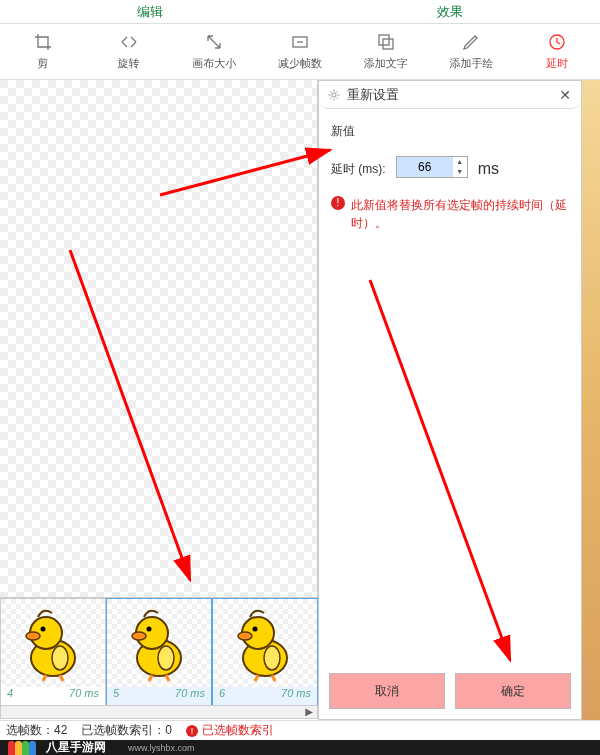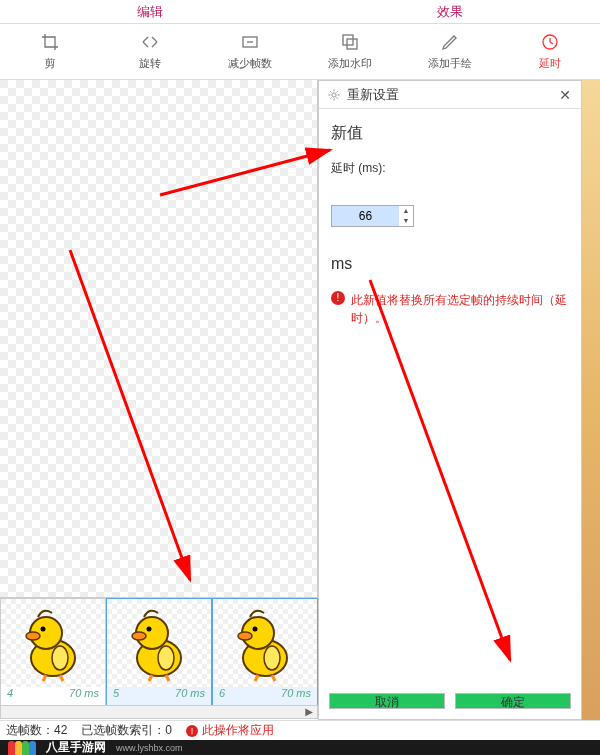--- a/index.html
+++ b/index.html
@@ -1,58 +1,58 @@
 <!DOCTYPE html>
 <html><head>
 <meta charset="utf-8">
 <style>
   * { box-sizing: border-box; margin: 0; padding: 0; }
   body { font-family: "Microsoft YaHei", sans-serif; font-size: 12px; color: #333; width: 600px; height: 755px; overflow: hidden; position: relative; background: #fff; }
   .tabbar { display: flex; height: 24px; border-bottom: 1px solid #ddd; }
-  .tabbar .tab { flex: 1; text-align: center; line-height: 24px; font-size: 13px; color: #be185d; cursor: pointer; }
+  .tabbar .tab { flex: 1; text-align: center; line-height: 24px; font-size: 13px; color: #15803d; cursor: pointer; }
   .toolbar { display: flex; height: 56px; border-bottom: 1px solid #ddd; }
   .tool { flex: 1; display: flex; flex-direction: column; align-items: center; justify-content: center; gap: 4px; cursor: pointer; font-size: 11px; color: #555; }
   .tool .ico { width: 20px; height: 20px; display: flex; align-items: center; justify-content: center; }
   .tool svg { stroke: #777; fill: none; stroke-width: 1.3; }
   .tool.delay svg { stroke: #f33; }
   .tool.delay span { color: #f33; }
   .workarea { position: absolute; left: 0; top: 80px; width: 318px; height: 575px; background: repeating-conic-gradient(#fff 0% 25%, #eee 0% 50%) 0 0/16px 16px; border-right: 1px solid #ccc; }
   .rightbg { position: absolute; right: 0; top: 80px; width: 18px; height: 640px; background: linear-gradient(180deg,#f5d89a,#e7b76a,#d9a05e); }
   .panel { position: absolute; left: 318px; top: 80px; width: 264px; height: 640px; background: #fff; border: 1px solid #ccc; display: flex; flex-direction: column; }
-  .panel-head { height: 28px; display: flex; align-items: center; padding: 0 8px; border-bottom: 1px solid #ddd; gap: 6px; }
+  .panel-head { height: 28px; display: flex; align-items: center; padding: 0 8px; border-bottom: 1px solid #ddd; gap: 6px; border-radius: 9px; }
   .panel-head .gear { width: 14px; height: 14px; }
   .panel-head .title { font-size: 13px; color: #333; flex: 1; }
   .panel-head .close { width: 16px; cursor: pointer; font-size: 14px; color: #555; text-align: center; }
   .panel-body { padding: 10px 12px; flex: 1; }
-  .panel-body .newval { font-size: 16px; color: #333; margin: 4px 0 16px; }
-  .row-delay { display: flex; align-items: flex-start; gap: 28px; margin-bottom: 18px; flex-direction: column; }
+  .panel-body .newval { font-size: 12px; color: #333; margin: 4px 0 16px; }
+  .row-delay { display: flex; align-items: flex-end; gap: 10px; margin-bottom: 18px; }
   .row-delay .lbl { font-size: 12px; color: #333; }
   .row-delay .spinbox { display: flex; align-items: center; border: 1px solid #aaa; height: 22px; }
-  .row-delay .spinbox input { width: 67px; height: 20px; border: none; text-align: center; font-size: 12px; background: #cde3ff; color: #000; }
+  .row-delay .spinbox input { width: 56px; height: 20px; border: none; text-align: center; font-size: 12px; background: #cde3ff; color: #000; }
   .row-delay .spinbox .spin { width: 14px; display: flex; flex-direction: column; font-size: 7px; color: #555; }
   .row-delay .spinbox .spin div { height: 10px; text-align: center; cursor: pointer; line-height: 10px; }
   .row-delay .unit { font-size: 16px; color: #333; }
   .warn { display: flex; gap: 6px; font-size: 12px; color: #d22; line-height: 1.5; }
   .warn .icn { width: 14px; height: 14px; border-radius: 50%; background: #d22; color: #fff; font-size: 10px; text-align: center; line-height: 14px; flex-shrink: 0; }
   .panel-foot { display: flex; gap: 10px; padding: 10px; }
-  .panel-foot button { flex: 1; height: 16px; border: 1px solid #bbb; background: #22c55e; font-size: 12px; cursor: pointer; color: #333; }
+  .panel-foot button { flex: 1; height: 36px; border: 1px solid #bbb; background: #fca5a5; font-size: 12px; cursor: pointer; color: #333; }
   .frames { position: absolute; left: 0; top: 597px; width: 318px; height: 110px; background: #fafafa; border-top: 1px solid #ccc; display: flex; overflow: hidden; }
   .frame { width: 106px; height: 108px; border: 1px solid #ccc; display: flex; flex-direction: column; background: #fff; }
   .frame.sel { border: 1px solid #5aa7e8; background: #e8f3ff; }
   .frame .thumb { flex: 1; position: relative; display: flex; align-items: center; justify-content: center; background: repeating-conic-gradient(#fff 0% 25%, #f0f0f0 0% 50%) 0 0/10px 10px; }
   .frame .meta { height: 18px; display: flex; justify-content: space-between; padding: 0 6px; font-size: 11px; color: #5a8; font-style: italic; }
   .frame .meta .ms { color: #5a8; }
   .scroll-right { position: absolute; left: 0; top: 705px; width: 318px; height: 14px; text-align: right; padding-right: 4px; border: 1px solid #ccc; background: #f1f1f1; font-size: 10px; color: #666; cursor: pointer; }
   .status { position: absolute; left: 0; top: 720px; width: 600px; height: 20px; background: #fff; display: flex; align-items: center; padding: 0 6px; gap: 14px; font-size: 12px; color: #333; border-top: 1px solid #ddd; }
   .status .red { color: #d22; display: flex; align-items: center; gap: 4px; }
   .status .icn { width: 12px; height: 12px; border-radius: 50%; background: #d22; color: #fff; font-size: 9px; text-align: center; line-height: 12px; }
   .footer { position: absolute; left: 0; top: 740px; width: 600px; height: 15px; background: #1a1a1a; display: flex; align-items: center; gap: 10px; color: #fff; padding: 0 8px; font-size: 11px; }
   .footer .logo { width: 28px; height: 14px; display: flex; }
   .footer .logo div { width: 7px; border-radius: 3px 3px 0 0; }
-  .footer .site { font-size: 9px; color: #aaa; }
+  .footer .site { font-size: 9px; color: #aaa; margin-left: 12px; }
   .arrow { position: absolute; pointer-events: none; }
   .arrow svg { overflow: visible; }
   
   .duck { width: 70px; height: 80px; }
 </style>
 </head>
 <body>
 
 <div class="tabbar">
   <div class="tab">编辑</div>
@@ -72,34 +72,42 @@
     <div class="ico">
         <svg viewBox="0 0 20 20">
           <path d="M3 10l5-5M3 10l5 5M17 10l-5-5M17 10l-5 5"></path>
         </svg>
       </div>
     <span>旋转</span>
   </div>
   <div class="tool">
     <div class="ico">
         <svg viewBox="0 0 20 20">
+          <path d="M4 4l12 12M4 4h5M4 4v5M16 16h-5M16 16v-5"></path>
+        </svg>
+      </div>
+    <span>画布大小</span>
+  </div>
+  <div class="tool">
+    <div class="ico">
+        <svg viewBox="0 0 20 20">
           <rect x="3" y="5" width="14" height="10"></rect>
           <path d="M7 10h6"></path>
         </svg>
       </div>
     <span>减少帧数</span>
   </div>
   <div class="tool">
     <div class="ico">
         <svg viewBox="0 0 20 20">
           <rect x="3" y="3" width="10" height="10"></rect>
           <rect x="7" y="7" width="10" height="10"></rect>
         </svg>
       </div>
-    <span>添加水印</span>
+    <span>添加文字</span>
   </div>
   <div class="tool">
     <div class="ico">
         <svg viewBox="0 0 20 20">
           <path d="M3 17l3-1 10-10-2-2L4 14z"></path>
         </svg>
       </div>
     <span>添加手绘</span>
   </div>
   <div class="tool delay">
@@ -202,21 +210,21 @@
       </div>
   </div>
 </div>
 <div class="scroll-right">▶</div>
 
 <div class="status">
   <span>选帧数：42</span>
   <span>已选帧数索引：0</span>
   <span class="red">
       <span class="icn">!</span>
-      <span>此操作将应用</span>
+      <span>已选帧数索引</span>
     </span>
 </div>
 
 <div class="footer">
   <div class="logo">
     <div style="background:#e33"></div>
       <div style="background:#fb3"></div>
       <div style="background:#4b4"></div>
       <div style="background:#38d"></div>
   </div>

